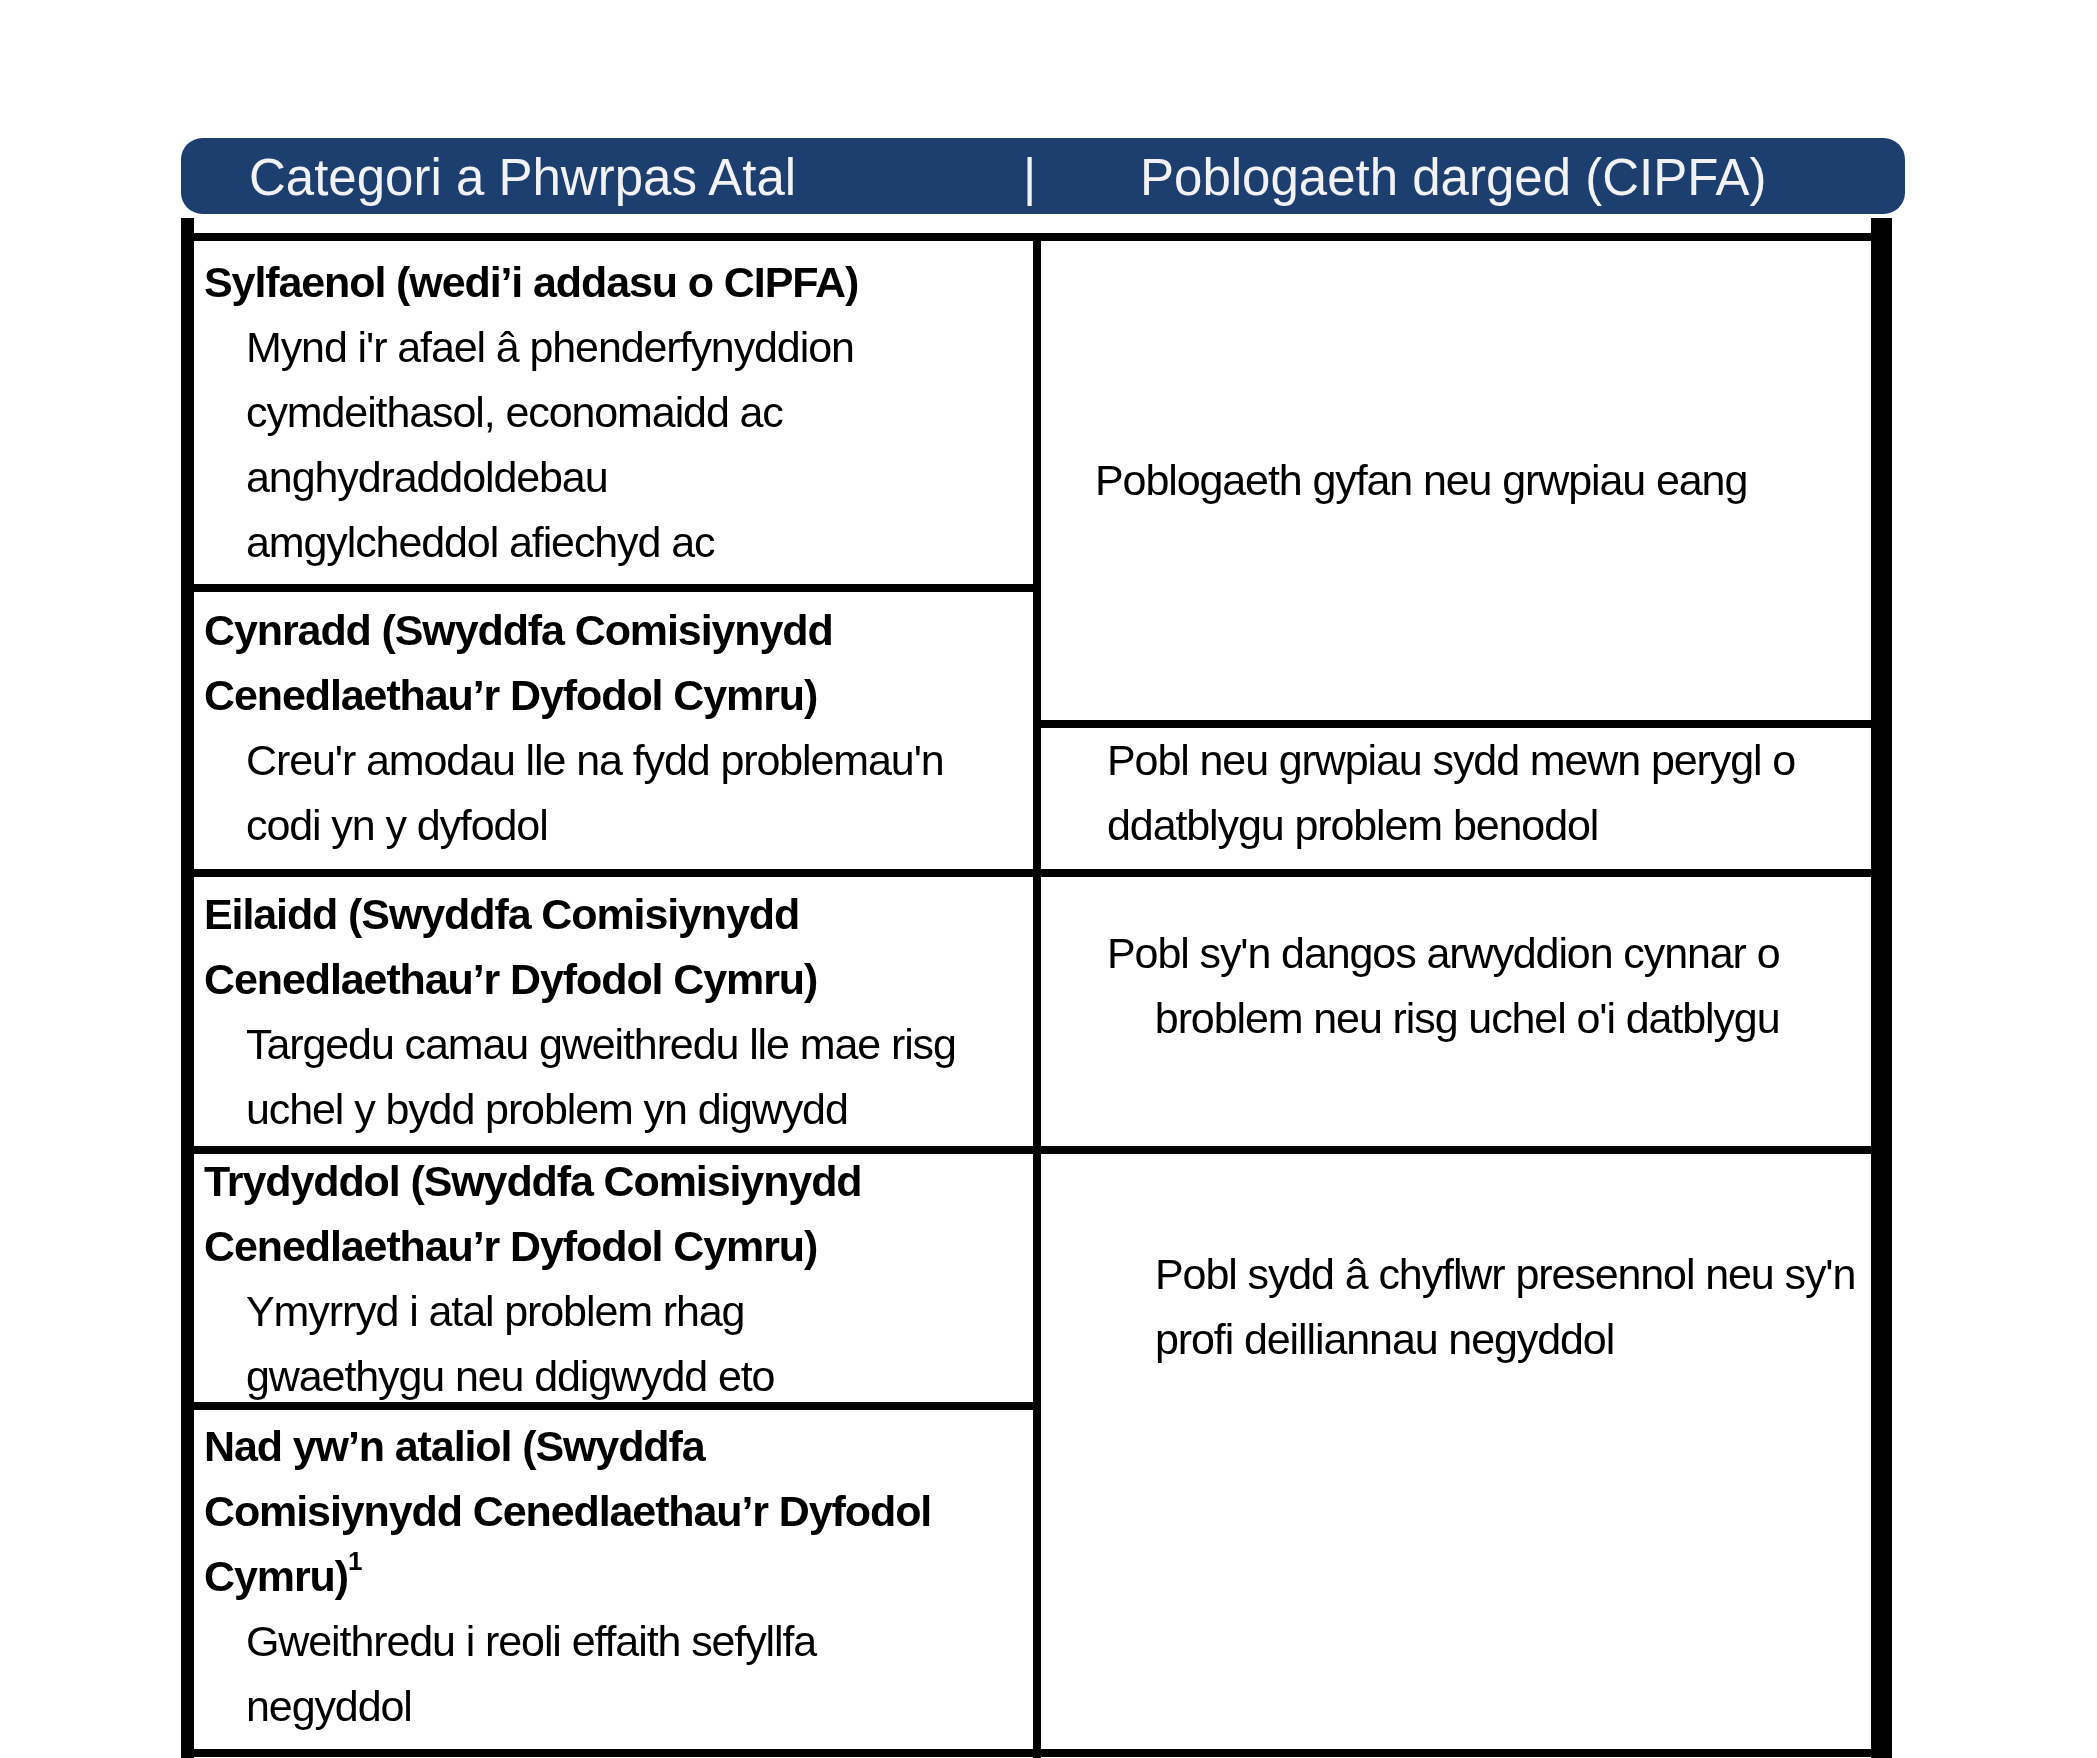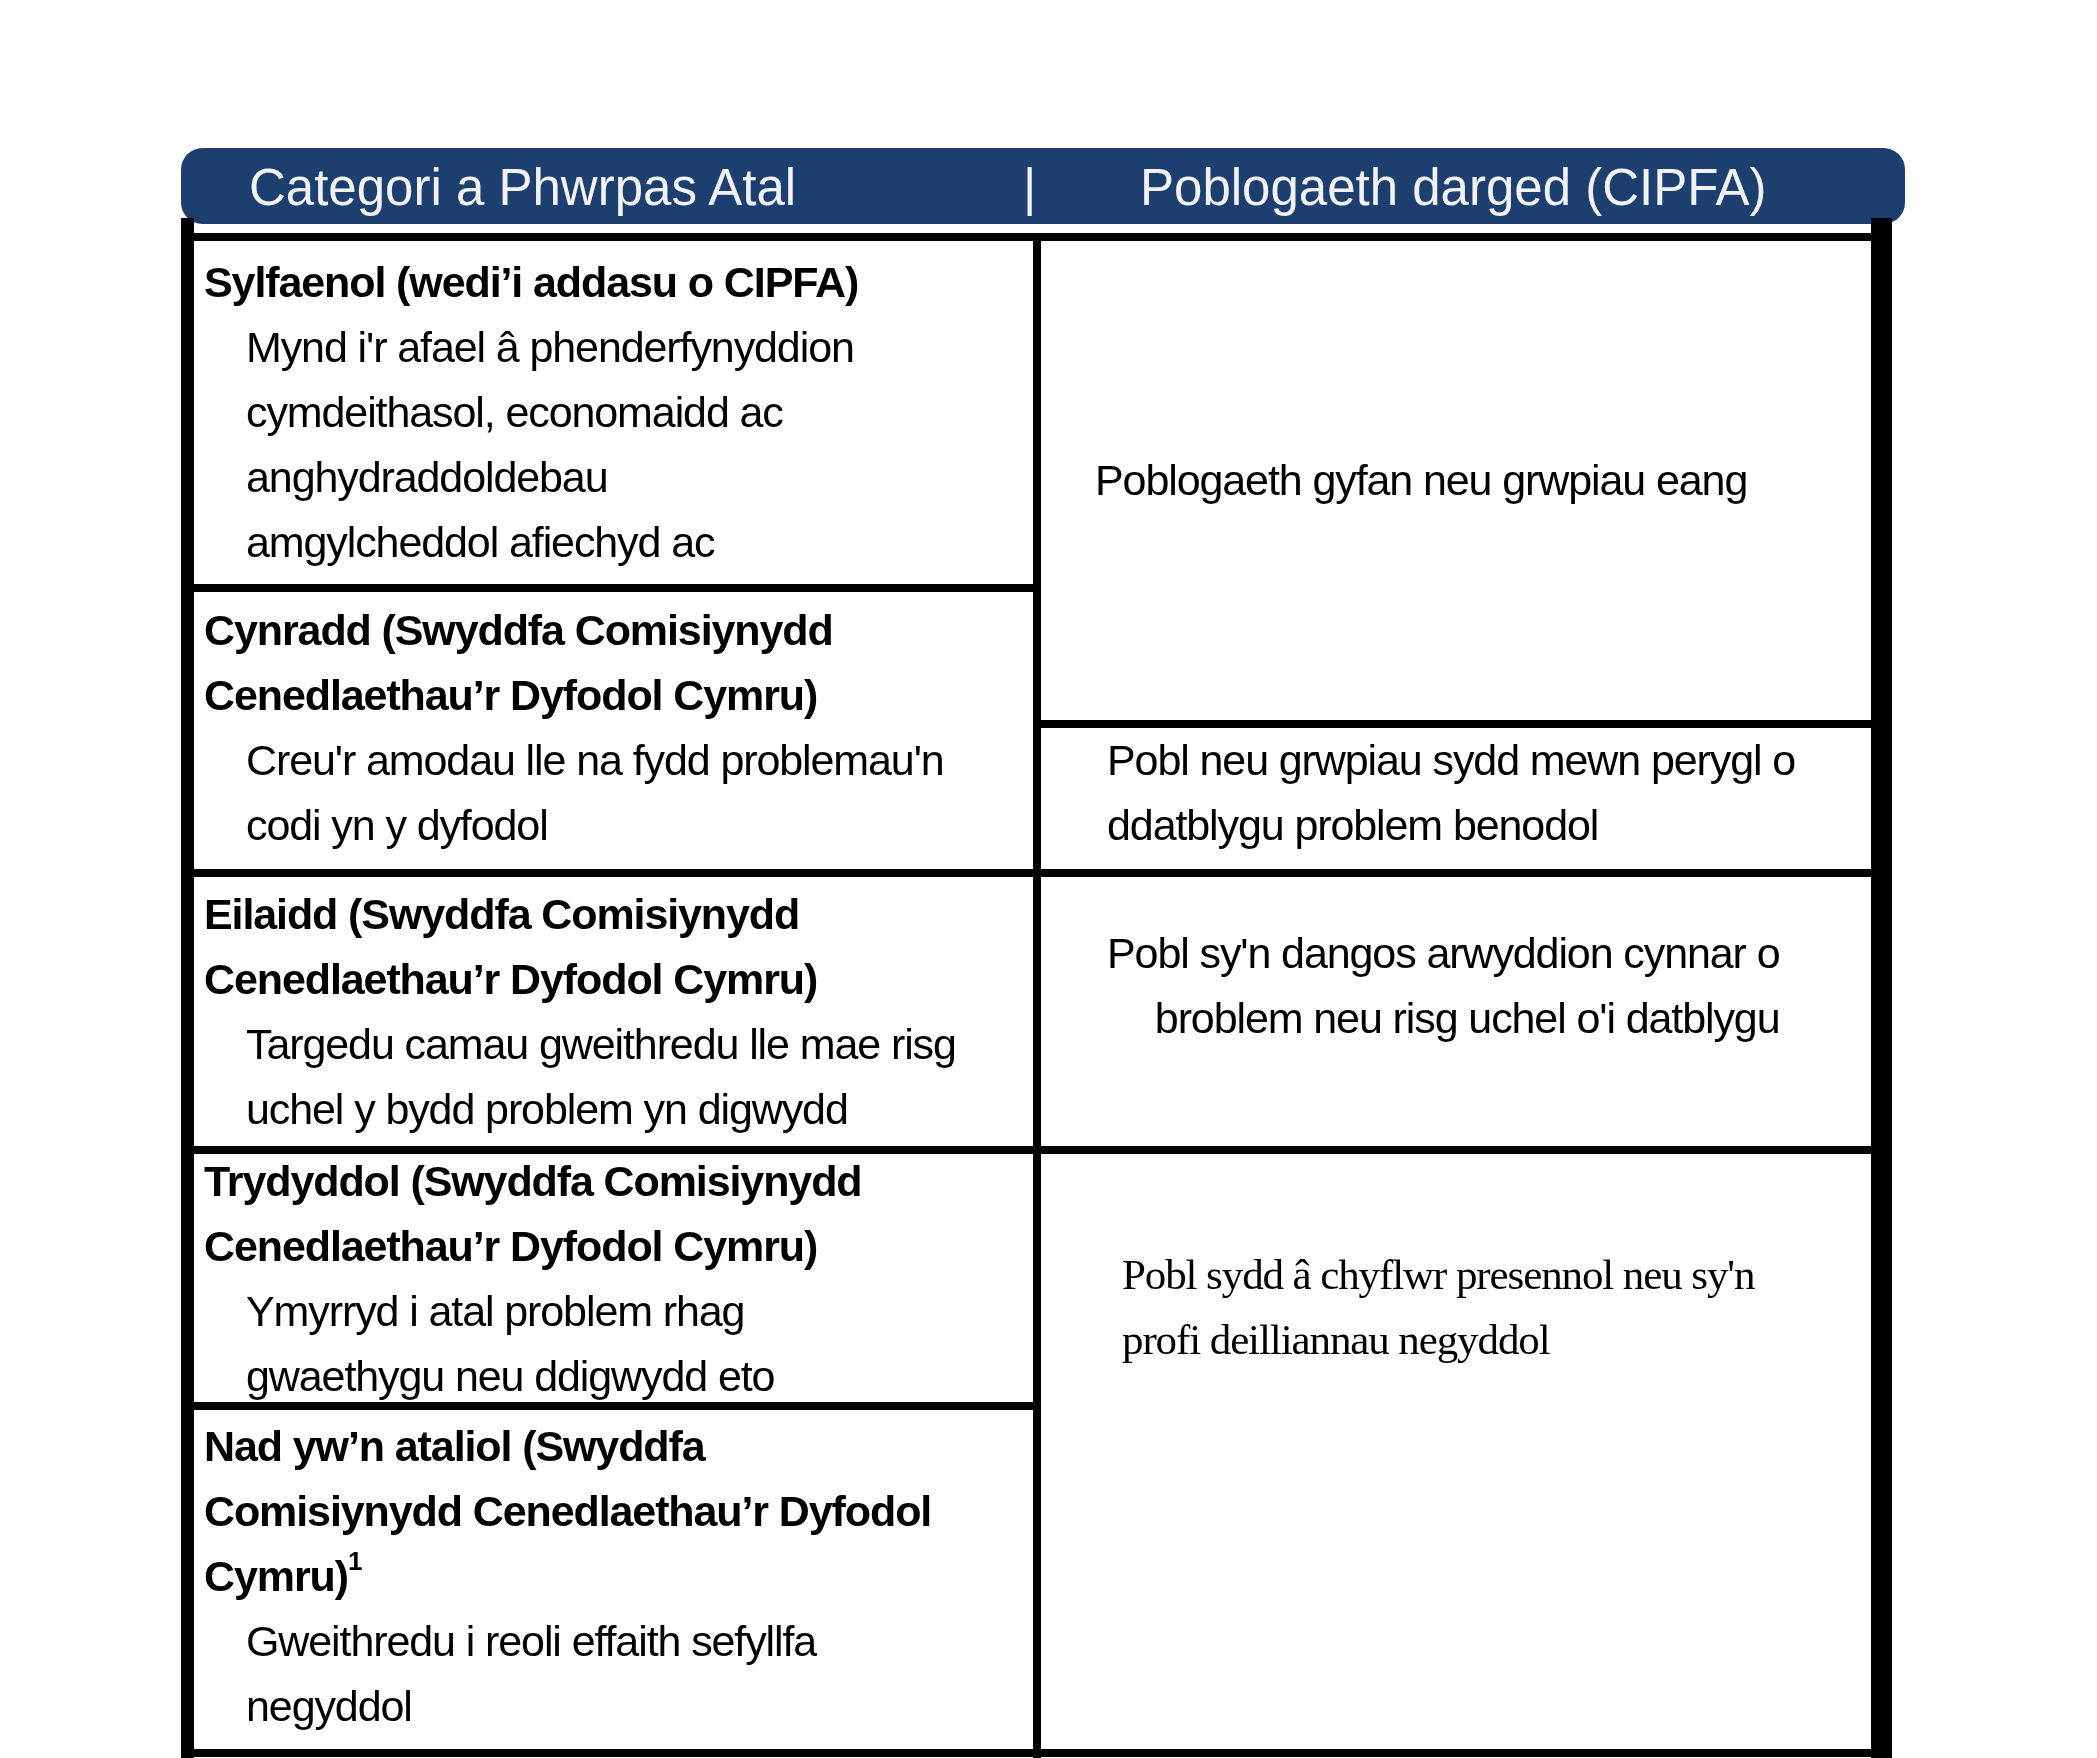--- a/index.html
+++ b/index.html
@@ -11,21 +11,21 @@
     width: 2097px;
     height: 1758px;
     position: relative;
     overflow: hidden;
     font-family: "Liberation Sans", "DejaVu Sans", sans-serif;
     color: #000;
   }
   .header {
     position: absolute;
     left: 181px;
-    top: 148px;
+    top: 138px;
     width: 1724px;
     height: 76px;
     background: #1d3f70;
     border-radius: 21.4px;
     color: #f2f2f4;
     font-size: 51px;
     line-height: 86px;
     white-space: nowrap;
   }
   .header .h1 { position: absolute; left: 68px; top: -2.9px; }
@@ -116,17 +116,17 @@
 <div class="cell" style="left:1065px;top:728px;">
   <span class="plain">Pobl neu grwpiau sydd mewn perygl o</span>
   <span class="plain">ddatblygu problem benodol</span>
 </div>
 
 <div class="cell" style="left:1065px;top:921px;text-align:right;">
   <span class="plain">Pobl sy'n dangos arwyddion cynnar o</span>
   <span class="plain">broblem neu risg uchel o'i datblygu</span>
 </div>
 
-<div class="cell" style="left:1080px;top:1242px;font-family:Liberation Serif, serif;">
+<div class="cell" style="left:1113px;top:1242px;">
   <span class="plain">Pobl sydd â chyflwr presennol neu sy'n</span>
   <span class="plain">profi deilliannau negyddol</span>
 </div>
 
 
 </body></html>

